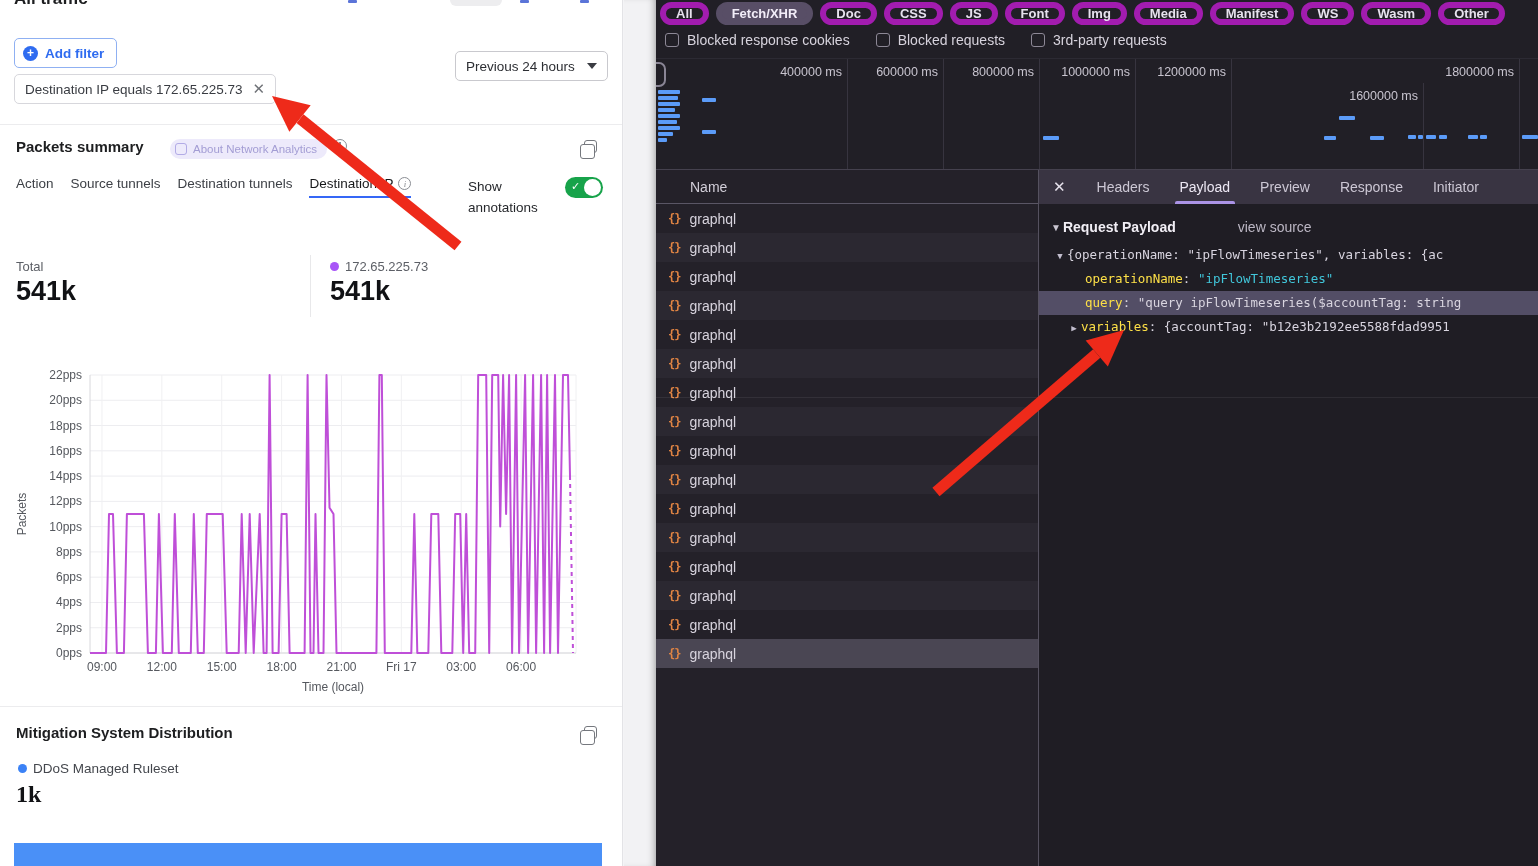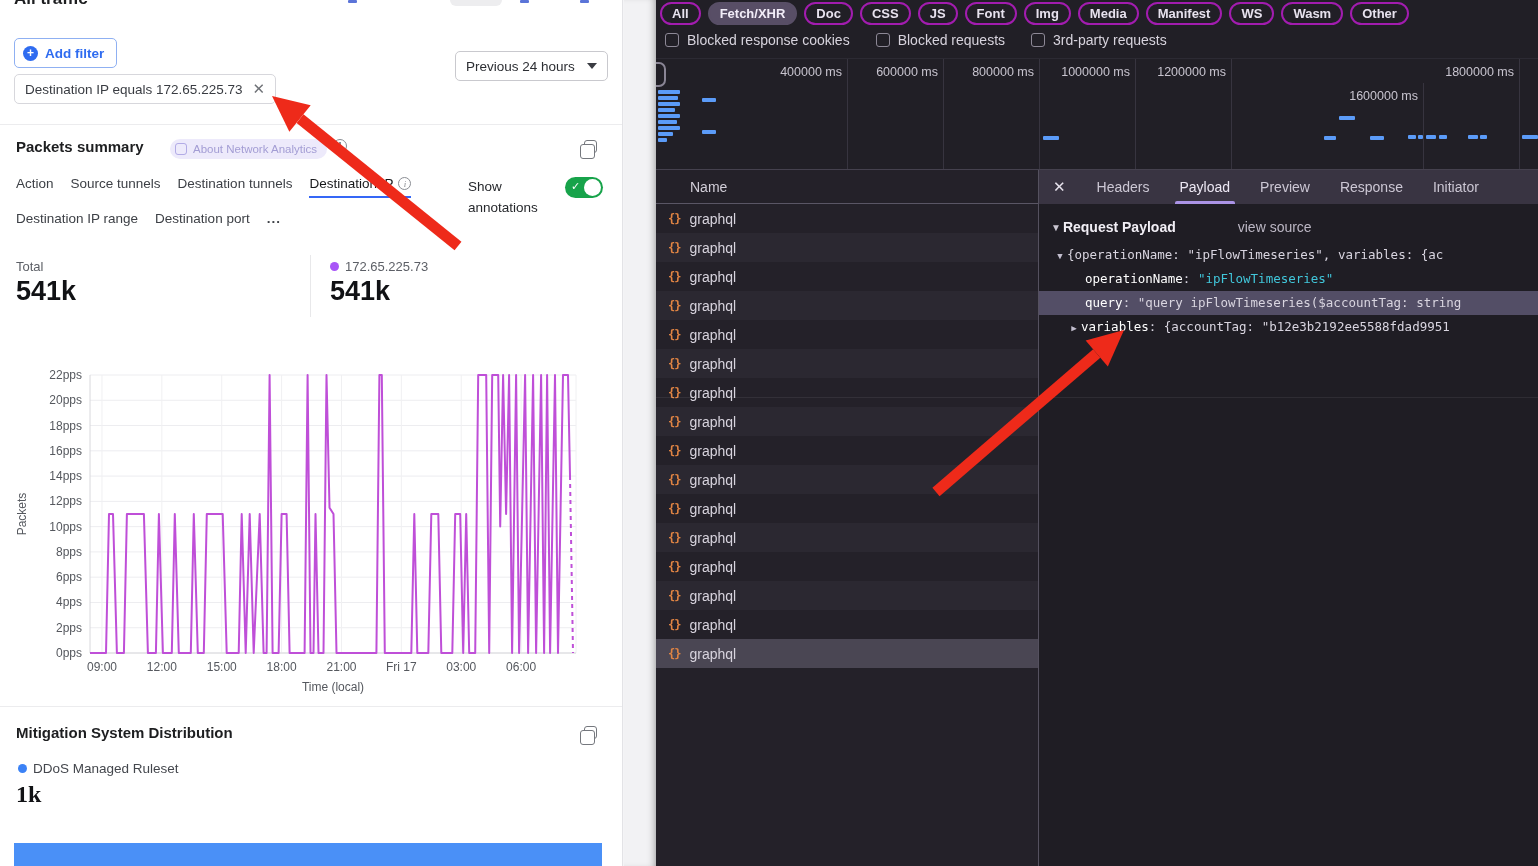--- a/index.html
+++ b/index.html
@@ -66,21 +66,21 @@
   .mit-value { position:absolute; left:16px; top:781px; font-size:24px; font-weight:700; color:#111215;font-family:Liberation Serif, serif; }
   .mit-bar { position:absolute; left:14px; top:843px; width:588px; height:23px; }
 
   .panel-gap { position:absolute; left:624px; top:0; width:32px; height:866px; background:#f2f2f4;
     box-shadow:inset -6px 0 8px -6px rgba(0,0,0,.45); }
 
   
   .devtools { position:absolute; left:656px; top:0; width:882px; height:866px; background:#211f26; overflow:hidden;
     color:#d9d5e0; }
   .dt-pills { position:absolute; left:4px; top:2px; display:flex; gap:7px; }
-  .pill { height:23px; padding:0 10px; border:2px solid #a21caf; border-radius:12px; display:flex; align-items:center;
+  .pill { height:23px; padding:0 10px; border:6px solid #a21caf; border-radius:12px; display:flex; align-items:center;
     font-size:13px; font-weight:700; color:#e7e2ee; cursor:pointer; background:transparent; }
   .pill.selected { background:#584e66; border-color:#584e66; color:#f2edf8; }
   .dt-checks { position:absolute; left:9px; top:32px; display:flex; gap:26px; font-size:14px; color:#d7d3dd; }
   .dt-check { display:flex; align-items:center; gap:8px; cursor:pointer; }
   .cbox { width:14px; height:14px; border:1.5px solid #8d8896; border-radius:3px; background:transparent; }
 
   .dt-timeline { position:absolute; left:0; top:58px; width:882px; height:112px; border-bottom:1px solid #45414e;
     border-top:1px solid #2c2a33; overflow:hidden; }
   .tl-col { position:absolute; top:0; height:112px; border-right:1px solid #37343f; }
   .tl-label { position:absolute; top:6px; right:5px; font-size:12.5px; color:#c8c4cf; white-space:nowrap; }
@@ -105,21 +105,21 @@
   .dtab.active { color:#ece7f3; }
   .dtab.active:after { content:""; position:absolute; left:10px; right:10px; bottom:0; height:3px;
     border-radius:2px 2px 0 0; }
   .rp-header { display:flex; align-items:center; gap:0; padding:15px 0 8px 12px; }
   .rp-title { font-size:14px; font-weight:700; color:#f1eef5; }
   .rp-arrow { color:#c9c5d1; font-size:10px; margin-right:2px; }
   .view-source { font-size:14px; color:#bcb7c4; margin-left:62px; cursor:pointer; }
   .code-line { height:24px; line-height:24px; white-space:nowrap; overflow:hidden;
     font-family:"DejaVu Sans Mono",monospace; font-size:12.5px; color:#d9d5e0; position:relative; }
   .code-line .tri { display:inline-block; width:14px; text-align:center; color:#c2bece; font-size:9px; }
-  .seg-key { color:#ffffff; }
+  .seg-key { color:#fde047; }
   .seg-str { color:#41c6da; }
   .seg-plain { color:#d9d5e0; }
   .code-line.hl { background:#534e66; }
   .frame-line { position:absolute; left:0; right:0; top:397px; height:1px; background:rgba(255,255,255,.07); }
 
   .arrows { position:absolute; left:0; top:0; width:1538px; height:866px; pointer-events:none; z-index:50; }
 </style>
 <style>.dtab.active:after{background:#ab93e6;}</style></head>
 <body>
 
@@ -162,25 +162,20 @@
         <div class="ps-tab">
           <span>Source tunnels</span>
         </div>
         <div class="ps-tab">
           <span>Destination tunnels</span>
         </div>
         <div class="ps-tab active">
           <span>Destination IP</span>
           <span class="info-i">i</span>
         </div>
-      </div>
-    <div class="ps-tabs row2">
-        <div class="ps-tab">Destination IP range</div>
-        <div class="ps-tab">Destination port</div>
-        <div class="ps-tab more-dots">...</div>
       </div>
 
     <div class="show-annot">Show annotations</div>
     <div class="toggle" id="annot-toggle" style="background: rgb(23, 163, 74);">
       <span class="chk">✓</span>
       <span class="knob"></span>
     </div>
 
     <div class="stat-label" style="left:16px">Total</div>
     <div class="stat-value" style="left:16px">541k</div>

